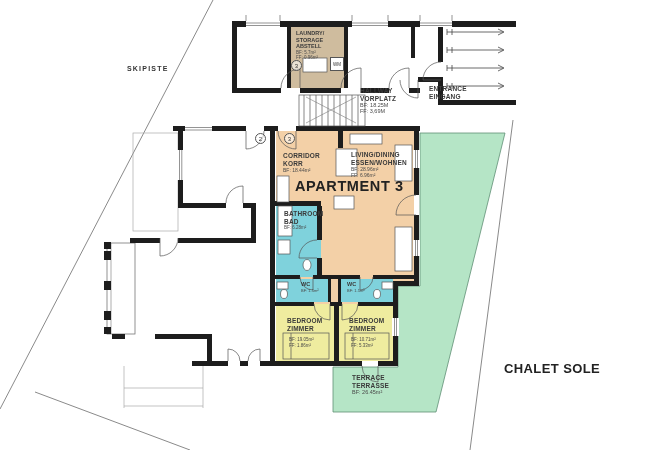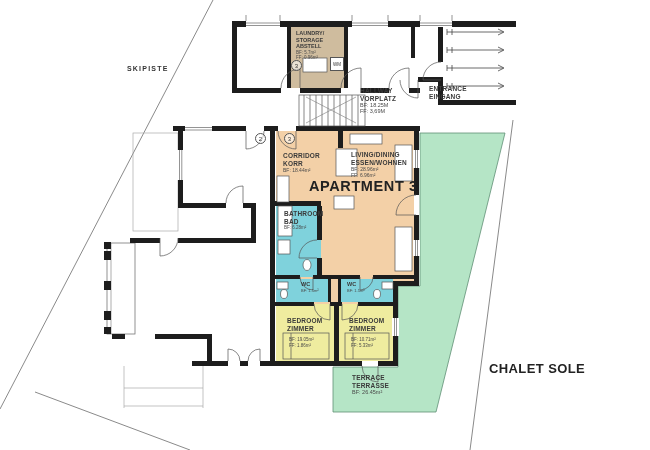--- a/index.html
+++ b/index.html
@@ -293,21 +293,21 @@
     <div class="ra">BF: 18.44m²</div>
   </div>
 
   <div class="lbl" style="left:351px;top:151px">
     <div class="rn">LIVING/DINING</div>
     <div class="rn">ESSEN/WOHNEN</div>
     <div class="ra">BF: 28.96m²</div>
     <div class="ra">FF: 6.96m²</div>
   </div>
 
-  <div class="lbl apt-title" style="left:309px;top:178px">APARTMENT 3</div>
+  <div class="lbl apt-title" style="left:295px;top:178px">APARTMENT 3</div>
 
   <div class="lbl" style="left:284px;top:210px">
     <div class="rn">BATHROOM</div>
     <div class="rn">BAD</div>
     <div class="rb">BF: 6.28m²</div>
   </div>
 
   <div class="lbl" style="left:301px;top:281px">
     <div class="rns">WC</div>
     <div class="rb" style="font-size:4px">BF: 1.5m²</div>
@@ -334,17 +334,17 @@
     <div class="rb">BF: 10.71m²</div>
     <div class="rb">FF: 5.33m²</div>
   </div>
 
   <div class="lbl" style="left:352px;top:374px">
     <div class="rn">TERRACE</div>
     <div class="rn">TERRASSE</div>
     <div class="ra" style="font-size:5.5px">BF: 26.45m²</div>
   </div>
 
-  <div class="lbl proj" style="left:489px;top:360px">
+  <div class="lbl proj" style="left:504px;top:360px">
     <div>CHALET SOLE</div>
   </div>
 
 </div>
 
 </body></html>

